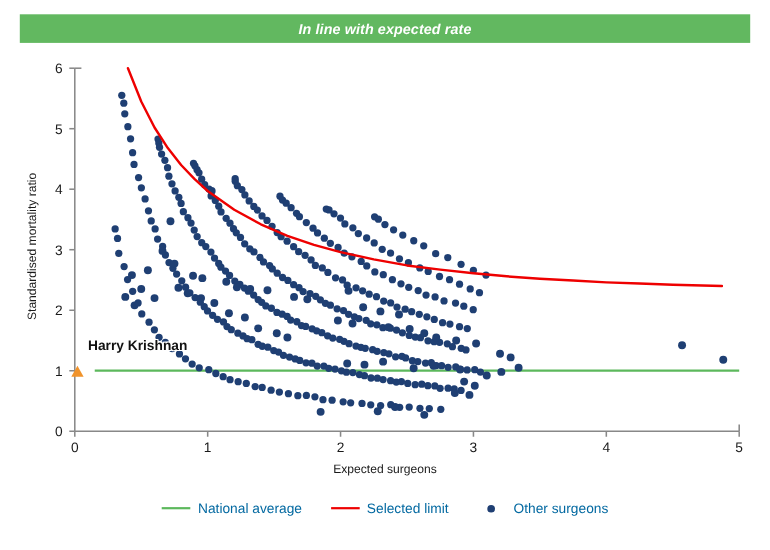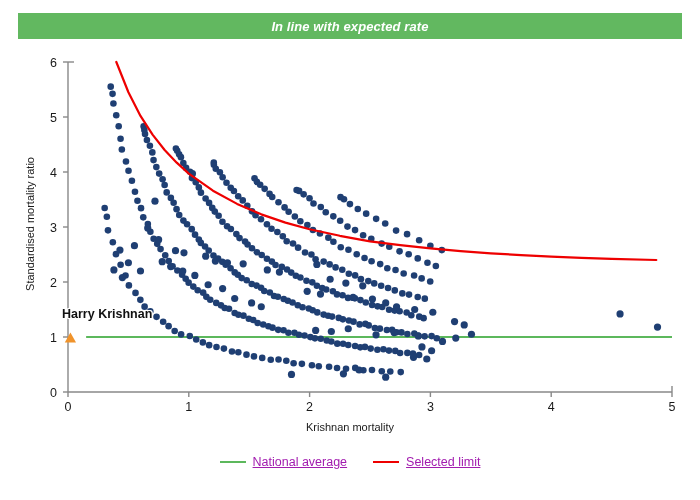--- a/index.html
+++ b/index.html
@@ -70,21 +70,21 @@
     top: 218px;
     width: 200px;
     text-align: center;
     font-size: 11px;
     color: #1a1a1a;
     transform: rotate(-90deg);
   }
   
   .point-label {
     position: absolute;
-    left: 62px;
+    left: 80px;
     top: 307px;
     font-size: 12.5px;
     font-weight: bold;
     color: #111111;
     white-space: nowrap;
     text-shadow:
        1px  0   0 #fff,  -1px  0   0 #fff,
        0    1px 0 #fff,   0   -1px 0 #fff,
        1px  1px 0 #fff,  -1px  1px 0 #fff,
        1px -1px 0 #fff,  -1px -1px 0 #fff;
@@ -98,23 +98,22 @@
     display: flex;
     justify-content: center;
     align-items: center;
     gap: 26px;
   }
   .legend-item {
     display: flex;
     align-items: center;
     gap: 7px;
     font-size: 12.5px;
-    color: #a21caf;
+    color: #0369a1;
     white-space: nowrap;
-    text-decoration: underline;
   }
   .legend-swatch {
     display: inline-flex;
     align-items: center;
     justify-content: center;
     width: 26px;
     height: 12px;
   }
   .swatch-line {
     display: block;
@@ -576,34 +575,40 @@
           <circle cx="128.4" cy="262.75" r="3.6"></circle>
           <circle cx="113.904" cy="269.9" r="3.6"></circle>
           <circle cx="122.36" cy="277.6" r="3.6"></circle>
           <circle cx="418.32" cy="335.9" r="3.6"></circle>
           <circle cx="442.48" cy="341.4" r="3.6"></circle>
         </g>
         <path d="M 116.32 62.00 L 128.40 92.25 L 140.48 115.90 L 152.56 134.60 L 164.64 150.00 L 176.72 162.65 L 188.80 173.65 L 212.96 190.70 L 237.12 203.90 L 261.28 214.35 L 285.44 222.60 L 309.60 229.20 L 339.80 235.80 L 370.00 241.30 L 400.20 245.15 L 430.40 248.45 L 460.60 251.20 L 490.80 253.40 L 521.00 255.05 L 551.20 256.70 L 581.40 257.80 L 611.60 258.90 L 656.30 260.00" fill="none" stroke="#ee0000" stroke-width="2.2" stroke-linecap="round" stroke-linejoin="round"></path>
         <polygon points="70.416,332.5 64.816,342.58000000000004 76.01599999999999,342.58000000000004" fill="#f0932b"></polygon>
       </svg>
 
-    <div class="axis-title-x">Krishnan mortality</div>
+    <div class="axis-title-x">Expected surgeons</div>
     <div class="axis-title-y">Standardised mortality ratio</div>
 
     <div class="point-label">Harry Krishnan</div>
   </div>
 
   <div class="legend" id="chart-legend">
       <div class="legend-item">
         <span class="legend-swatch">
           <span class="swatch-line" style="background: rgb(92, 184, 92);"></span>
         </span>
         <span>National average</span>
       </div>
       <div class="legend-item">
         <span class="legend-swatch">
           <span class="swatch-line" style="background: rgb(238, 0, 0);"></span>
         </span>
         <span>Selected limit</span>
       </div>
+      <div class="legend-item">
+        <span class="legend-swatch">
+          <span class="swatch-dot" style="background: rgb(31, 63, 115);"></span>
+        </span>
+        <span>Other surgeons</span>
+      </div>
     </div>
 
 </div>
 
 </body></html>

